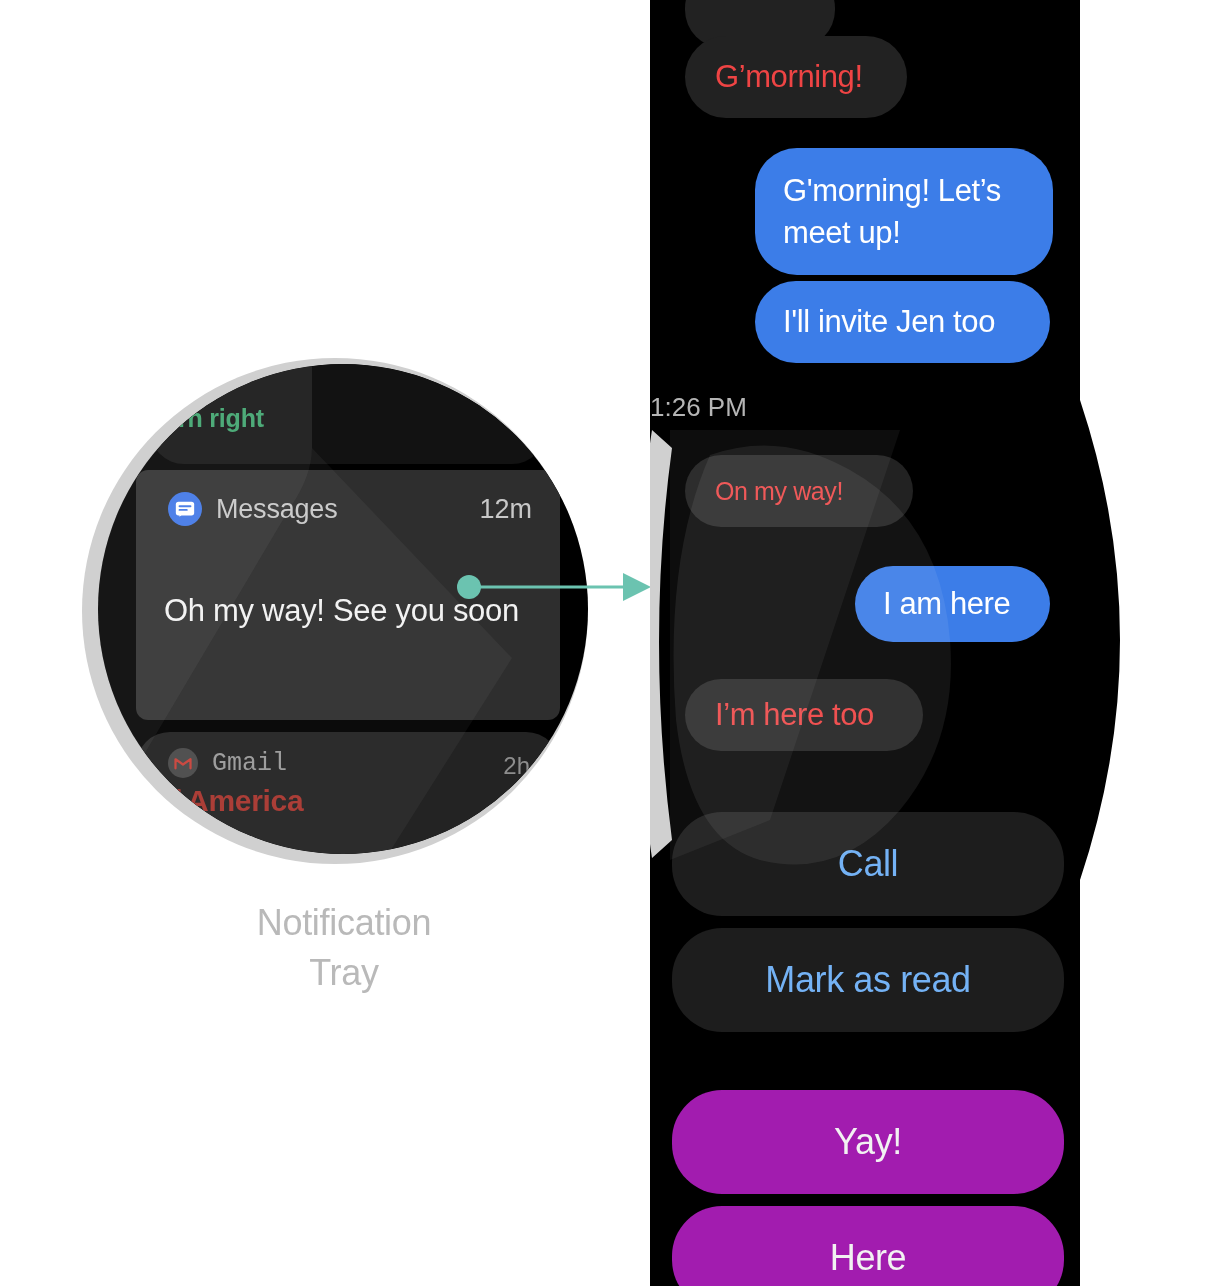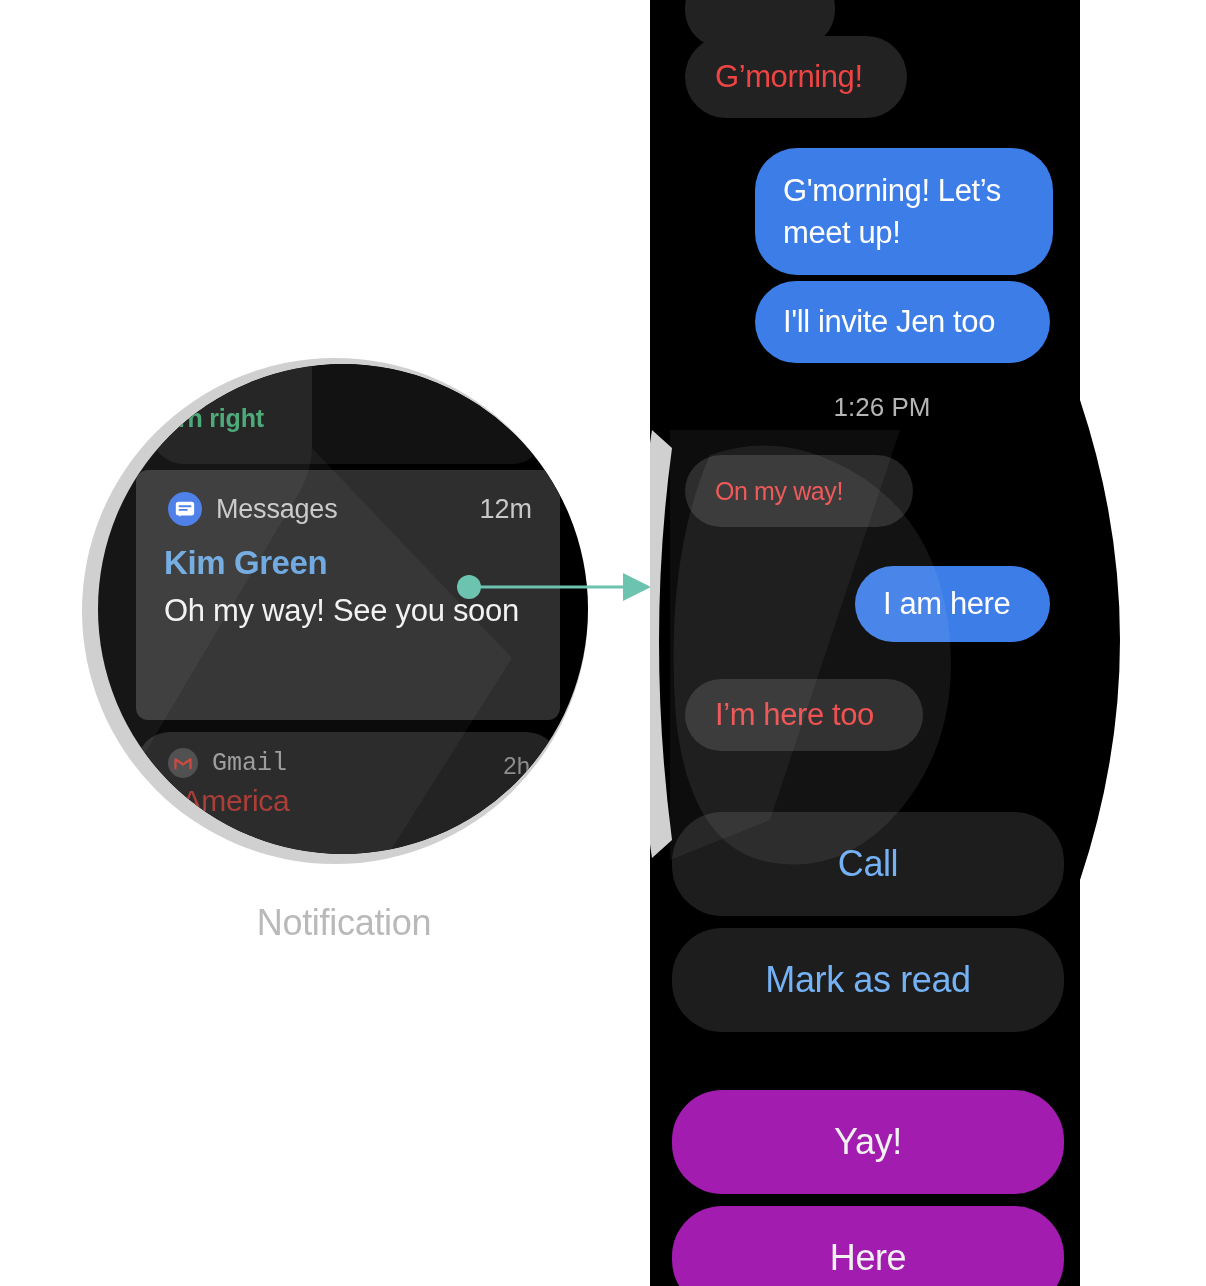--- a/index.html
+++ b/index.html
@@ -117,21 +117,21 @@
   }
   .gmail-app-name {
     font-size: 25px; font-weight: 500; color: #9a9a9a; font-family: Liberation Mono, monospace;
   }
   .gmail-time {
     position: absolute; right: 30px; top: 20px;
     font-size: 24px; font-weight: 500; color: #8d8d8d;
   }
   .gmail-body {
     position: absolute; left: -8px; top: 52px;
-    font-size: 30px; font-weight: 400; color: #a8362f;
+    font-size: 30px; font-weight: 700; color: #a8362f;
     letter-spacing: -0.3px;
   }
 
   
   .left-lens {
     position: absolute;
     left: 0; top: 0; width: 506px; height: 506px;
     pointer-events: none;
   }
 
@@ -182,24 +182,22 @@
     display: flex; align-items: center; justify-content: center;
     font-size: 36px; font-weight: 500;
     letter-spacing: -0.4px;
   }
   .chip-action { background: #1d1d1d; color: #74b2f5; }
   .chip-reply  { background: #a21caf; color: #f2f2f2; }
 
   #ts {
     position: absolute;
     left: 0; top: 392px; width: 440px;
-    text-align: center;
     font-size: 26px; font-weight: 500; color: #b5b5b5;
     letter-spacing: 0px;
-    margin-left: 12px;
   }
 
   .right-lens {
     position: absolute; left: 0; top: 0;
     width: 556px; height: 1286px;
     pointer-events: none;
   }
   .right-bezel {
     position: absolute; left: 0; top: 0;
     width: 556px; height: 1286px;
@@ -228,21 +226,20 @@
               <svg width="22" height="22" viewBox="0 0 24 24" aria-hidden="true">
                 <rect x="2" y="4" width="20" height="15" rx="3" fill="#ffffff"></rect>
                 <path d="M6 20.5 L6 16 L11 16 Z" fill="#ffffff"></path>
                 <rect x="5" y="8" width="14" height="2" rx="1" fill="#3f76e6"></rect>
                 <rect x="5" y="12" width="10" height="2" rx="1" fill="#3f76e6"></rect>
               </svg>
             </span>
             <span class="msg-app-name">Messages</span>
           </div>
           <div class="msg-time">12m</div>
-          <div class="msg-sender">Kim Green</div>
           <div class="msg-body">Oh my way! See you soon</div>
         </div>
 
         <div class="gmail-card">
           <div class="gmail-head">
             <span class="app-icon-gmail">
               <svg width="18" height="18" viewBox="0 0 24 24" aria-hidden="true">
                 <path d="M2 19V7l10 7 10-7v12" fill="none" stroke="#c9423a" stroke-width="3" stroke-linejoin="round" stroke-linecap="round"></path>
               </svg>
             </span>
@@ -263,20 +260,21 @@
       </defs>
       <g clip-path="url(#leftFaceClip)">
         <path d="M 16 0 L 230 0 L 230 90 Q 230 118 208 150 L 60 400 L 16 430 Z" fill="#ffffff" opacity="0.085"></path>
         <path d="M 230 90 Q 230 118 208 150 L 60 400 L 16 430 L 16 506 L 300 506 L 430 300 Z" fill="#ffffff" opacity="0.045"></path>
       </g>
     </svg>
   </div>
 
   <div id="caption">
     <div>Notification</div>
+    <div>Tray</div>
   </div>
 
   <svg id="connector" viewBox="0 0 200 55">
     <circle cx="14" cy="27" r="12" fill="#6BC3B0"></circle>
     <line x1="20" y1="27" x2="172" y2="27" stroke="#6BC3B0" stroke-width="3"></line>
     <path d="M 168 13 L 196 27 L 168 41 Z" fill="#6BC3B0"></path>
   </svg>
 
   <div id="right-panel">
 

